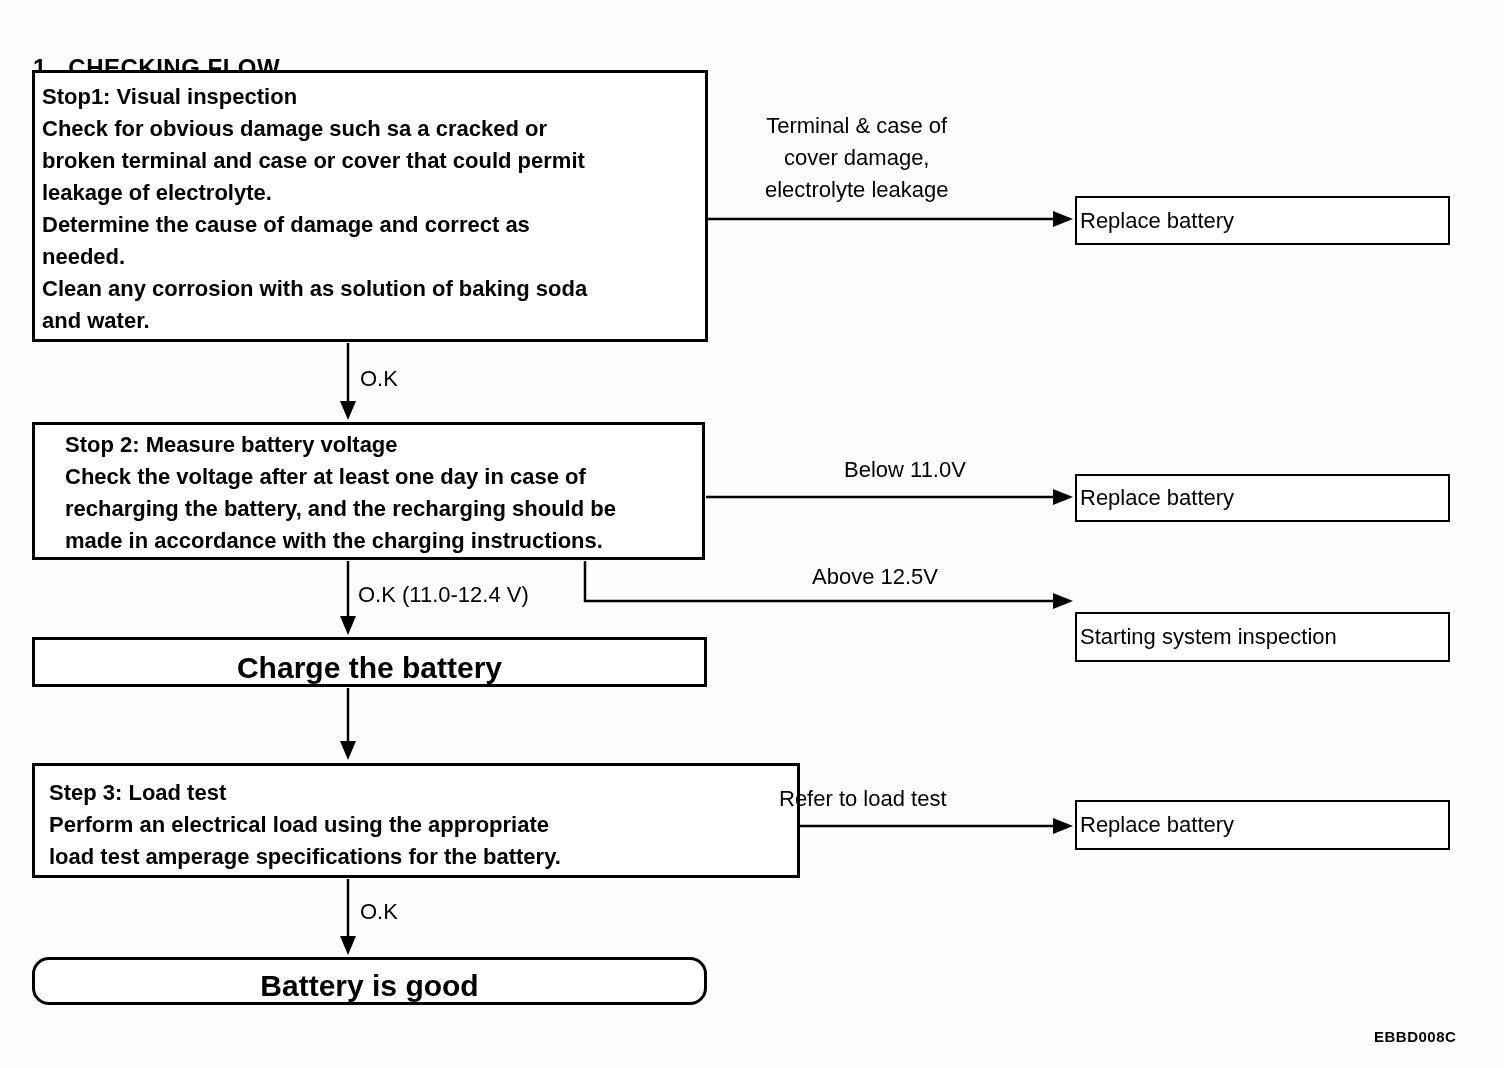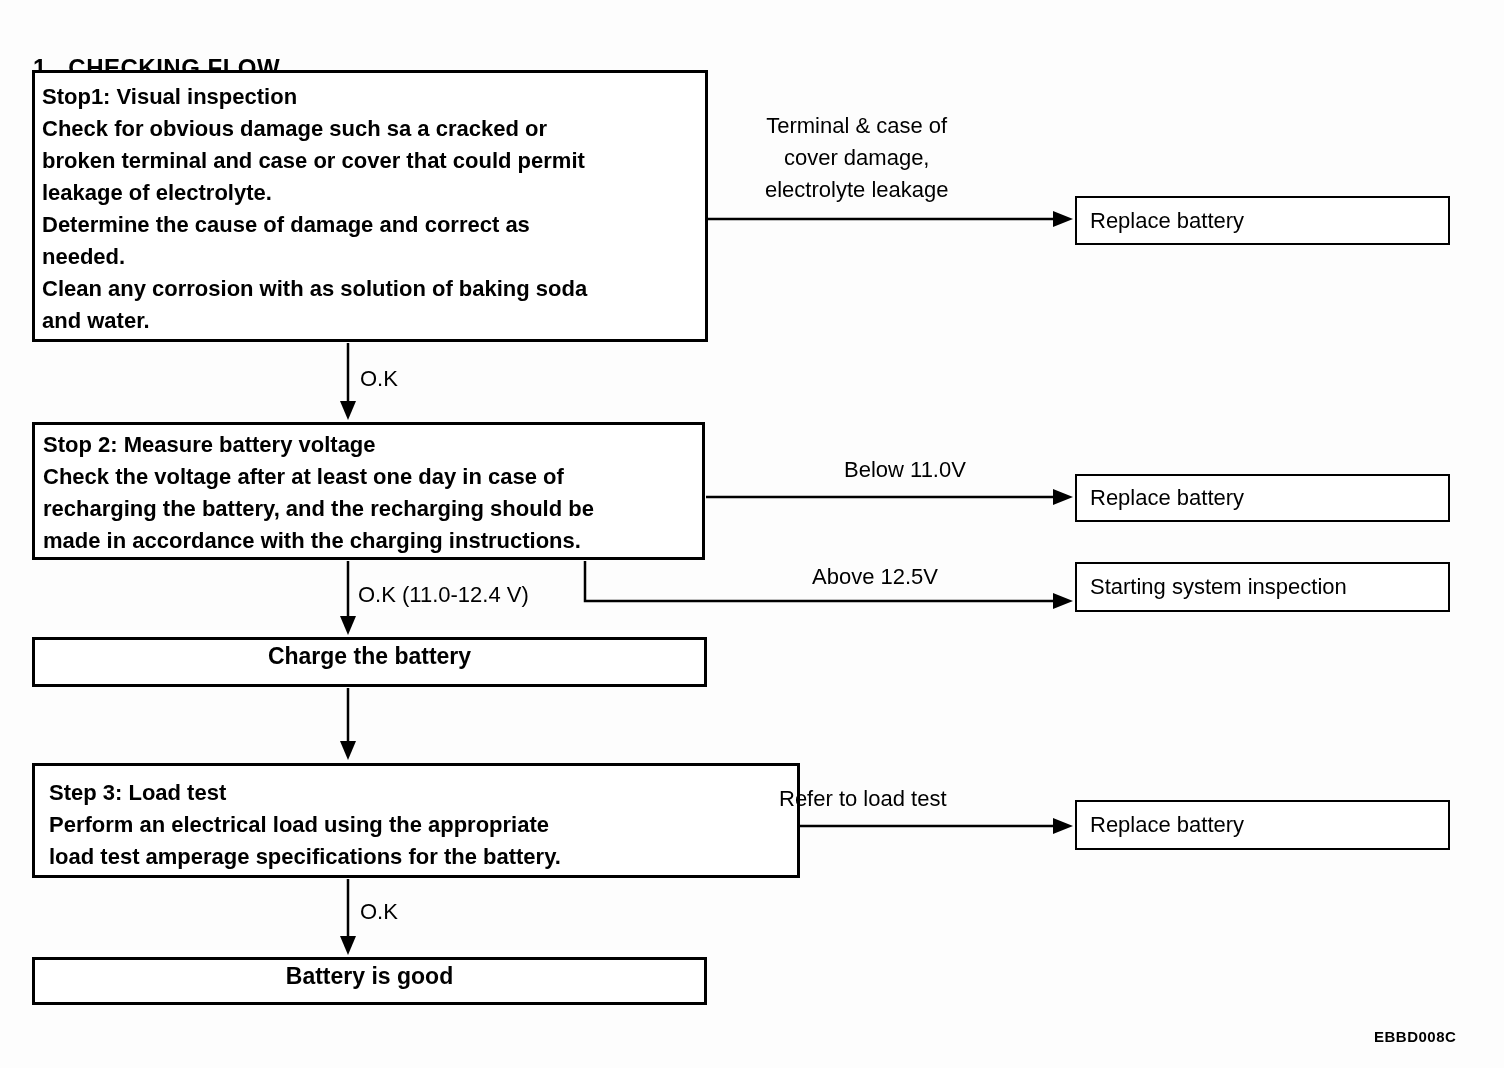--- a/index.html
+++ b/index.html
@@ -36,45 +36,45 @@
   }
   .node .heading {
     font-weight: bold;
     white-space: pre-line;
   }
   .node .body {
     white-space: pre-line;
     font-weight: bold;
   }
   .step1 { left: 32px; top: 70px;  width: 676px; height: 272px; padding: 8px 7px; }
-  .step2 { left: 32px; top: 422px; width: 673px; height: 138px; padding: 4px 8px; }
+  .step2 { left: 32px; top: 422px; width: 673px; height: 138px; padding: 4px 30px; }
   .step3 { left: 32px; top: 763px; width: 768px; height: 115px; padding: 11px 14px; }
   .action {
     left: 32px;
     width: 675px;
     display: flex;
-    align-items: flex-start;
+    align-items: flex-end;
     justify-content: center;
     font-weight: bold;
-    font-size: 23px;
+    font-size: 30px;
   }
   .charge { top: 637px; height: 50px; }
-  .good   { top: 957px; height: 48px; }
+  .good   { top: 957px; height: 48px; border-radius: 17px; }
   .outcome {
     left: 1075px;
     width: 375px;
     border-width: 2.5px;
     display: flex;
     align-items: center;
-    padding-left: 13px;
+    padding-left: 3px;
     font-size: 22px;
   }
   .replace1  { top: 196px; height: 49px; }
   .replace2  { top: 474px; height: 48px; }
-  .starting  { top: 562px; height: 50px; }
+  .starting  { top: 612px; height: 50px; }
   .replace3  { top: 800px; height: 50px; }
   .edge-label {
     position: absolute;
     font-size: 22px;
     line-height: 32px;
     white-space: pre-line;
   }
   .cond1 { left: 765px; top: 110px; text-align: center; }
   .ok1   { left: 360px; top: 363px; }
   .cond2 { left: 812px; top: 454px; margin-left: 32px; }

